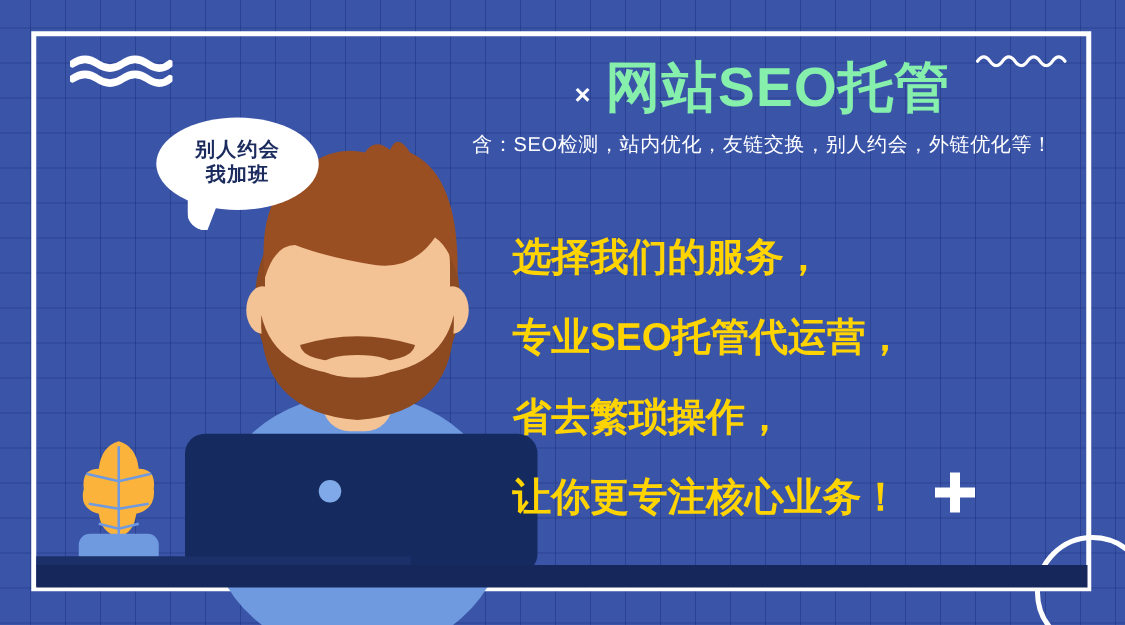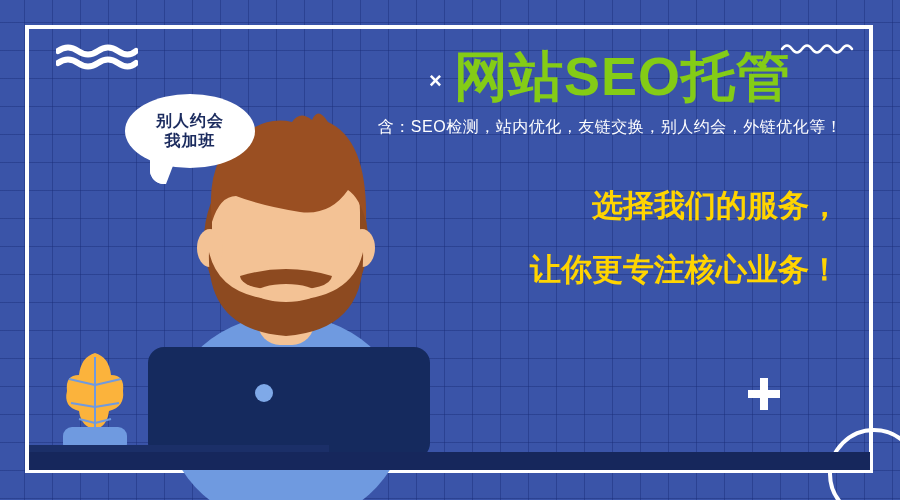--- a/index.html
+++ b/index.html
@@ -77,42 +77,42 @@
     gap: 12px;
   }
   #title-x {
     color: #ffffff;
     font-size: 22px;
     font-weight: bold;
     line-height: 1;
     transform: translateY(5px);
   }
   #title-text {
-    color: #84cc16;
-    font-size: 54px;
+    color: #86efac;
+    font-size: 44px;
     font-weight: bold;
     letter-spacing: 1px;
     line-height: 1.05;
     white-space: nowrap;
   }
   #subtitle {
     margin-top: 12px;
     color: #ffffff;
     font-size: 16px;
     letter-spacing: 0.5px;
     white-space: nowrap;
   }
 
   
   #slogan {
     position: absolute;
     left: 410px;
     top: 190px;
     width: 430px;
-    text-align: right;
+    text-align: left;
   }
   .slogan-line {
     color: #ffd400;
     font-size: 31px;
     font-weight: bold;
     line-height: 1;
     margin-bottom: 33px;
     white-space: nowrap;
   }
   .slogan-line:last-child { margin-bottom: 16px; }
@@ -255,16 +255,18 @@
   <div id="headline">
     <div id="title-row">
       <span id="title-x">×</span>
       <span id="title-text">网站SEO托管</span>
     </div>
     <div id="subtitle">含：SEO检测，站内优化，友链交换，别人约会，外链优化等！</div>
   </div>
 
   <div id="slogan">
     <div class="slogan-line">选择我们的服务，</div>
+    <div class="slogan-line">专业SEO托管代运营，</div>
+    <div class="slogan-line">省去繁琐操作，</div>
     <div class="slogan-line">让你更专注核心业务！</div>
   </div>
 
 </div>
 
 </body></html>

